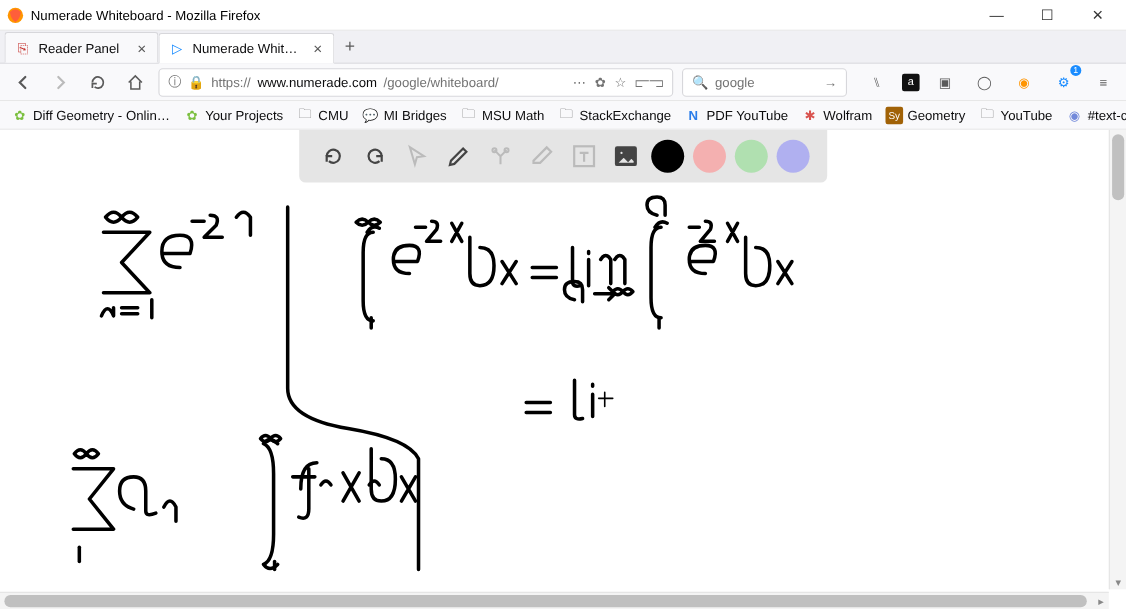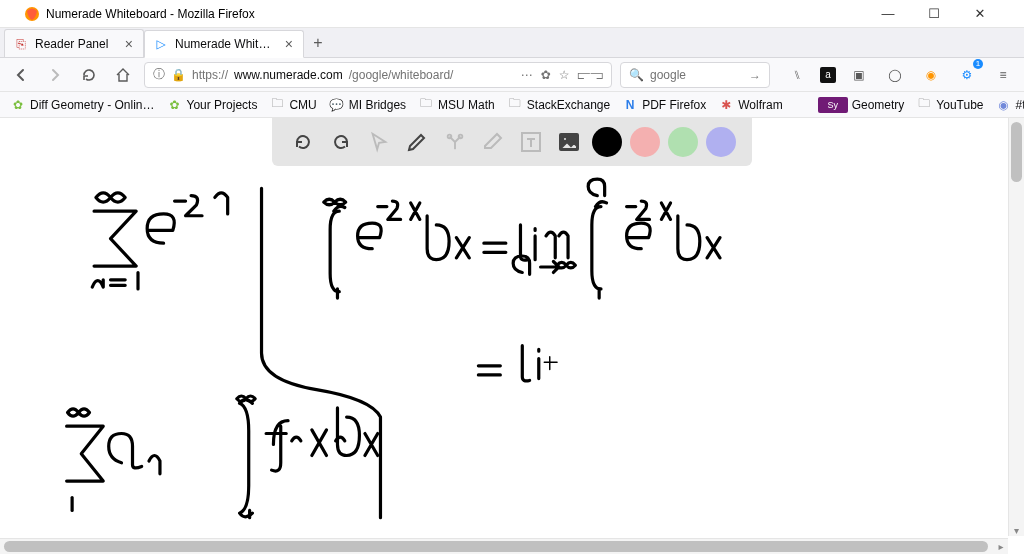--- a/index.html
+++ b/index.html
@@ -1,19 +1,19 @@
 <!DOCTYPE html>
 <html><head>
 <meta charset="utf-8">
 <style>
   * { margin: 0; padding: 0; box-sizing: border-box; }
   body { font-family: -apple-system, "Segoe UI", Arial, sans-serif; font-size: 12px; background: #fff; overflow: hidden; width: 1024px; height: 554px; position: relative; }
 
   
-  .titlebar { height: 28px; background: #fff; border-bottom: 1px solid #e5e5e5; display: flex; align-items: center; padding: 0 24px; gap: 6px; }
+  .titlebar { height: 28px; background: #fff; border-bottom: 1px solid #e5e5e5; display: flex; align-items: center; padding: 0 6px; gap: 6px; }
   .titlebar .ff-icon { width: 16px; height: 16px; display:inline-flex; align-items:center; justify-content:center;}
   .titlebar-title { font-size: 12px; color: #000; }
   .win-controls { margin-left: auto; display: flex; gap: 18px; padding-right: 6px; }
   .win-btn { width: 28px; height: 20px; display:inline-flex; align-items:center; justify-content:center; color:#333; font-size:13px; }
 
   
   .tabrow { height: 30px; background: #f0f0f4; display:flex; align-items:flex-end; padding-left:4px; border-bottom:1px solid #d7d7db;}
   .tab { height: 28px; min-width: 140px; max-width: 160px; padding: 0 8px; display:flex; align-items:center; gap:6px; border:1px solid #d7d7db; border-bottom:none; background:#f9f9fb; border-top-left-radius:3px; border-top-right-radius:3px; font-size:12px; color:#0c0c0d; margin-right:0px;}
   .tab.active { background:#fff; border-bottom:1px solid #fff; position:relative; top:1px;}
   .tab .ti { width:16px; height:16px; display:inline-flex; align-items:center; justify-content:center; font-size:12px;}
@@ -168,28 +168,28 @@
   <span class="book">
       <span class="bi folder">🗀</span>
       <span>MSU Math</span>
     </span>
   <span class="book">
       <span class="bi folder">🗀</span>
       <span>StackExchange</span>
     </span>
   <span class="book">
       <span class="bi" style="color:#2b7de9;font-weight:bold">N</span>
-      <span>PDF Firefox</span>
+      <span>PDF YouTube</span>
     </span>
   <span class="book">
       <span class="bi" style="color:#d9534f">✱</span>
       <span>Wolfram</span>
     </span>
   <span class="book">
-      <span class="bi" style="background:#701a75;color:#fff;font-size:9px;padding:1px 15px;border-radius:2px;margin-left:23px;">Sy</span>
+      <span class="bi" style="background:#a16207;color:#fff;font-size:9px;padding:1px 1px;border-radius:2px;">Sy</span>
       <span>Geometry</span>
     </span>
   <span class="book">
       <span class="bi folder">🗀</span>
       <span>YouTube</span>
     </span>
   <span class="book">
       <span class="bi" style="color:#7289da">◉</span>
       <span>#text-chat</span>
     </span>

